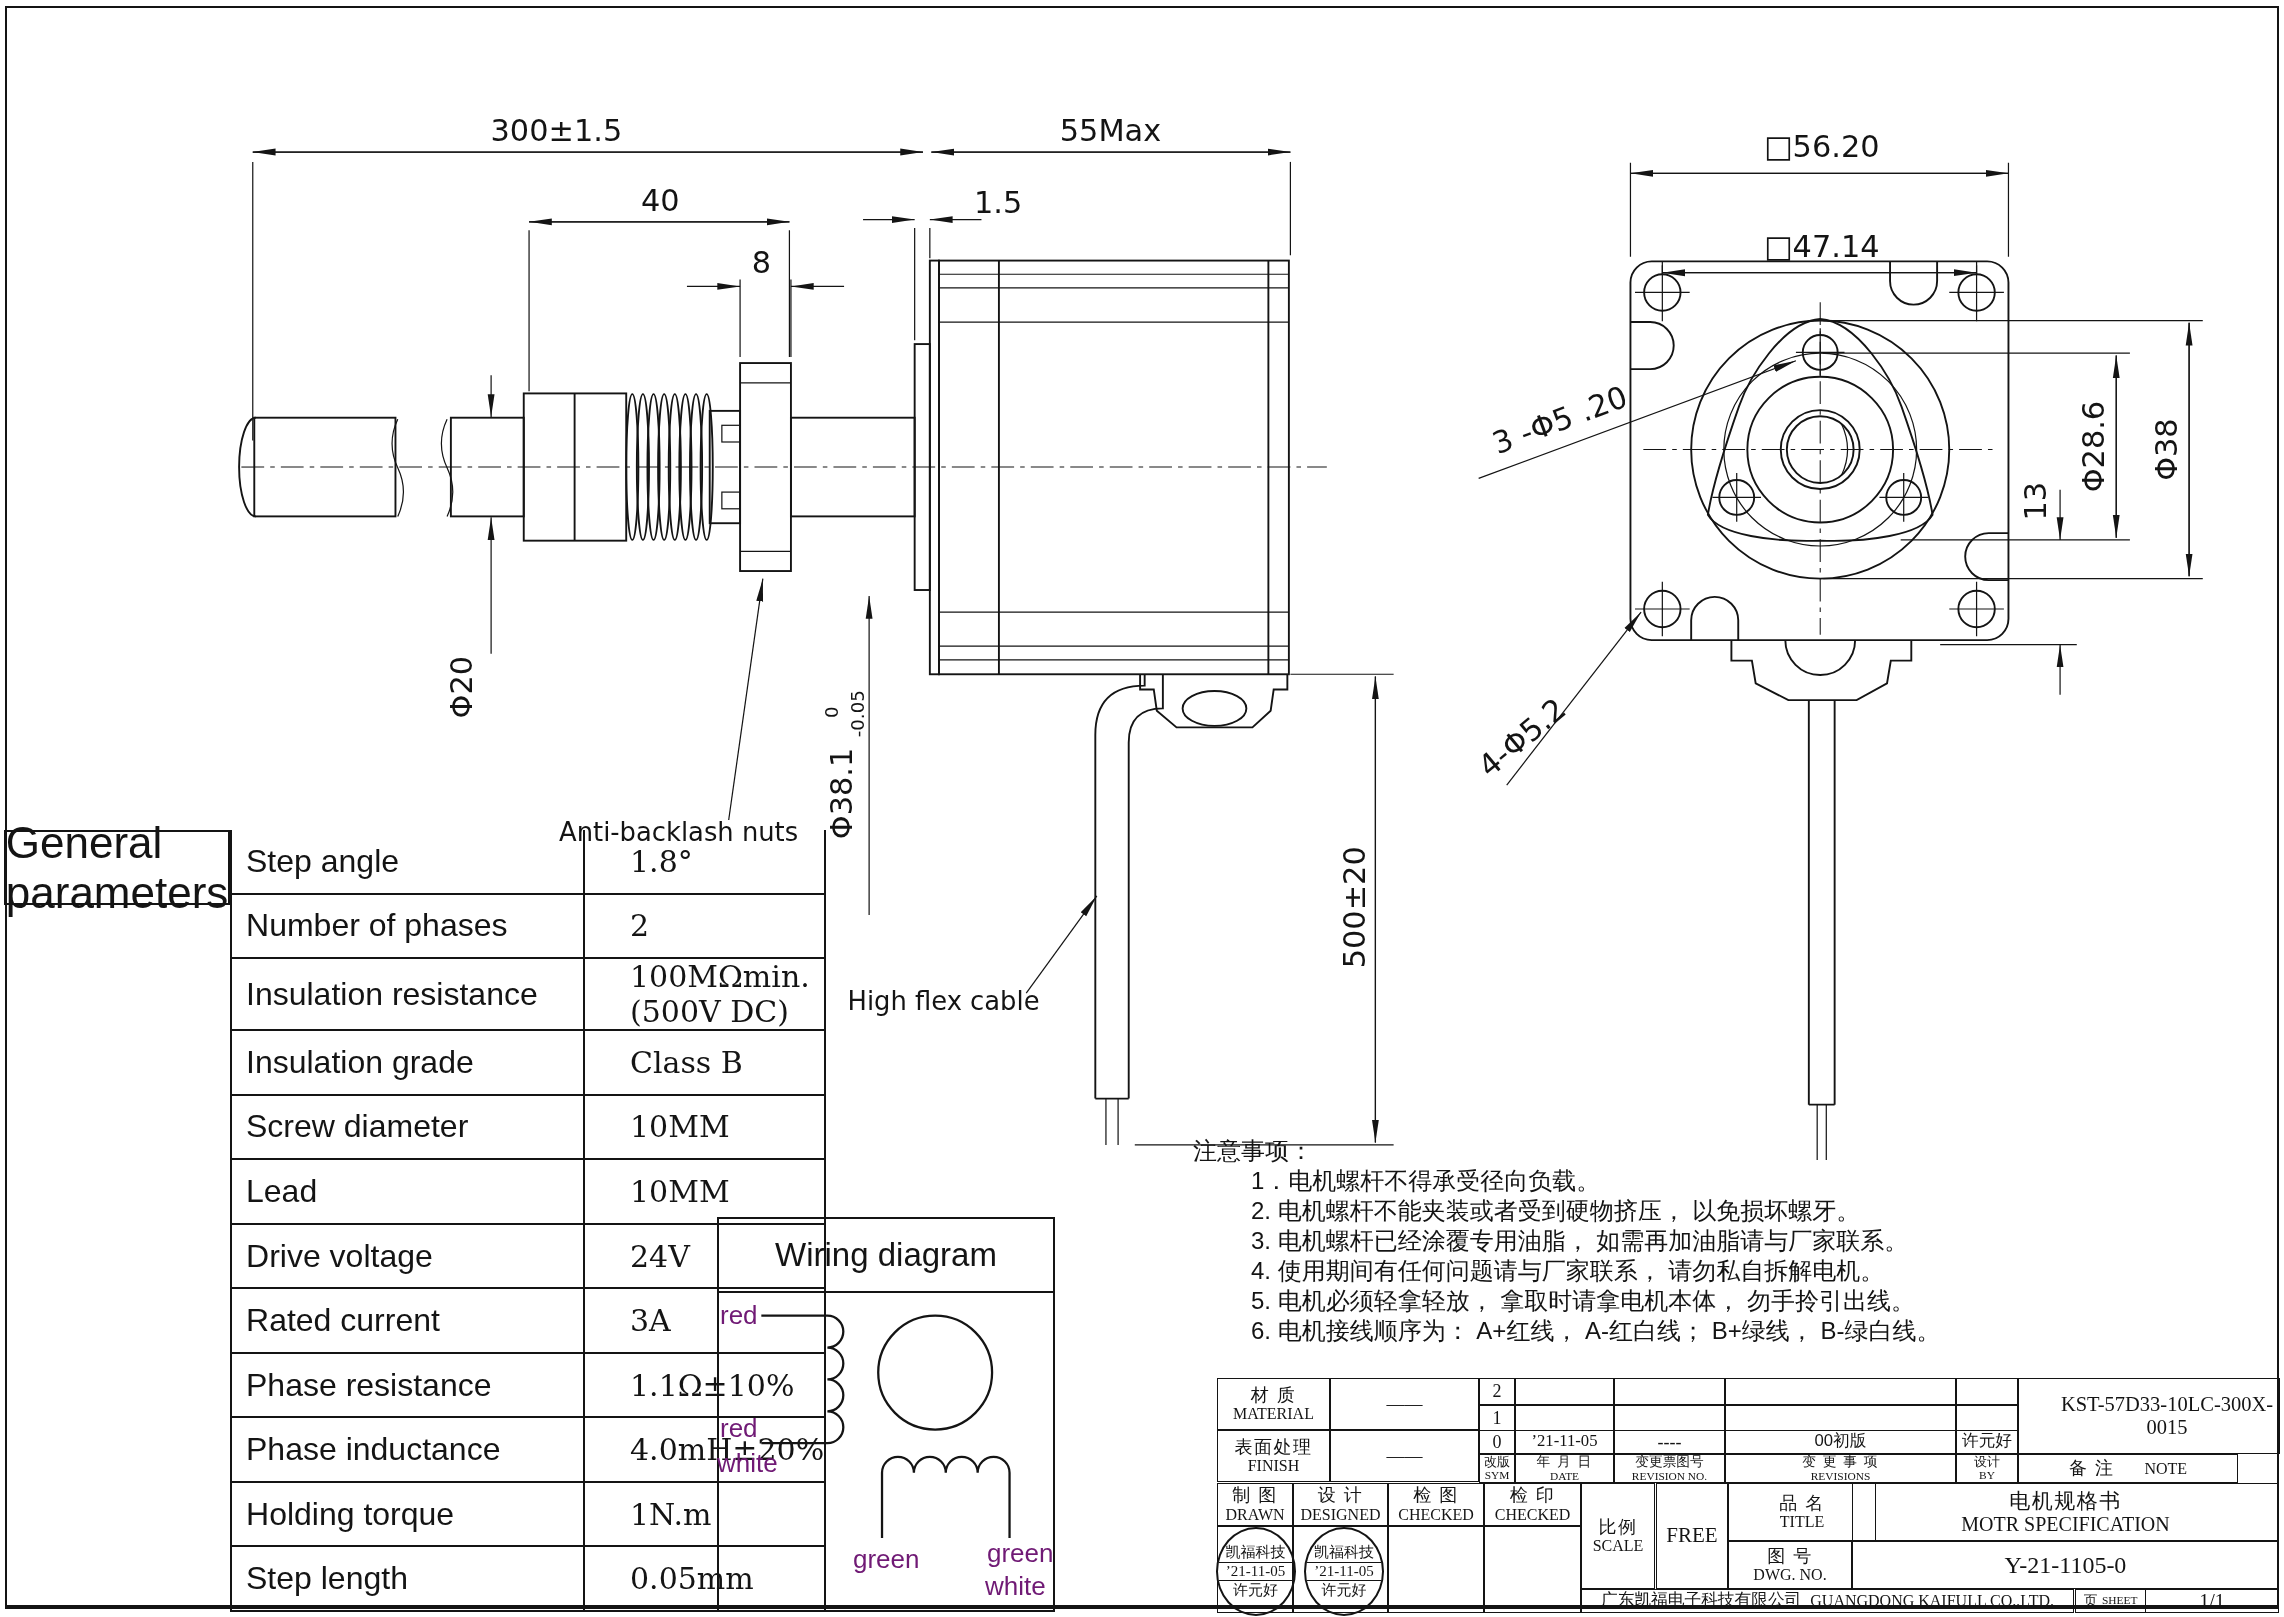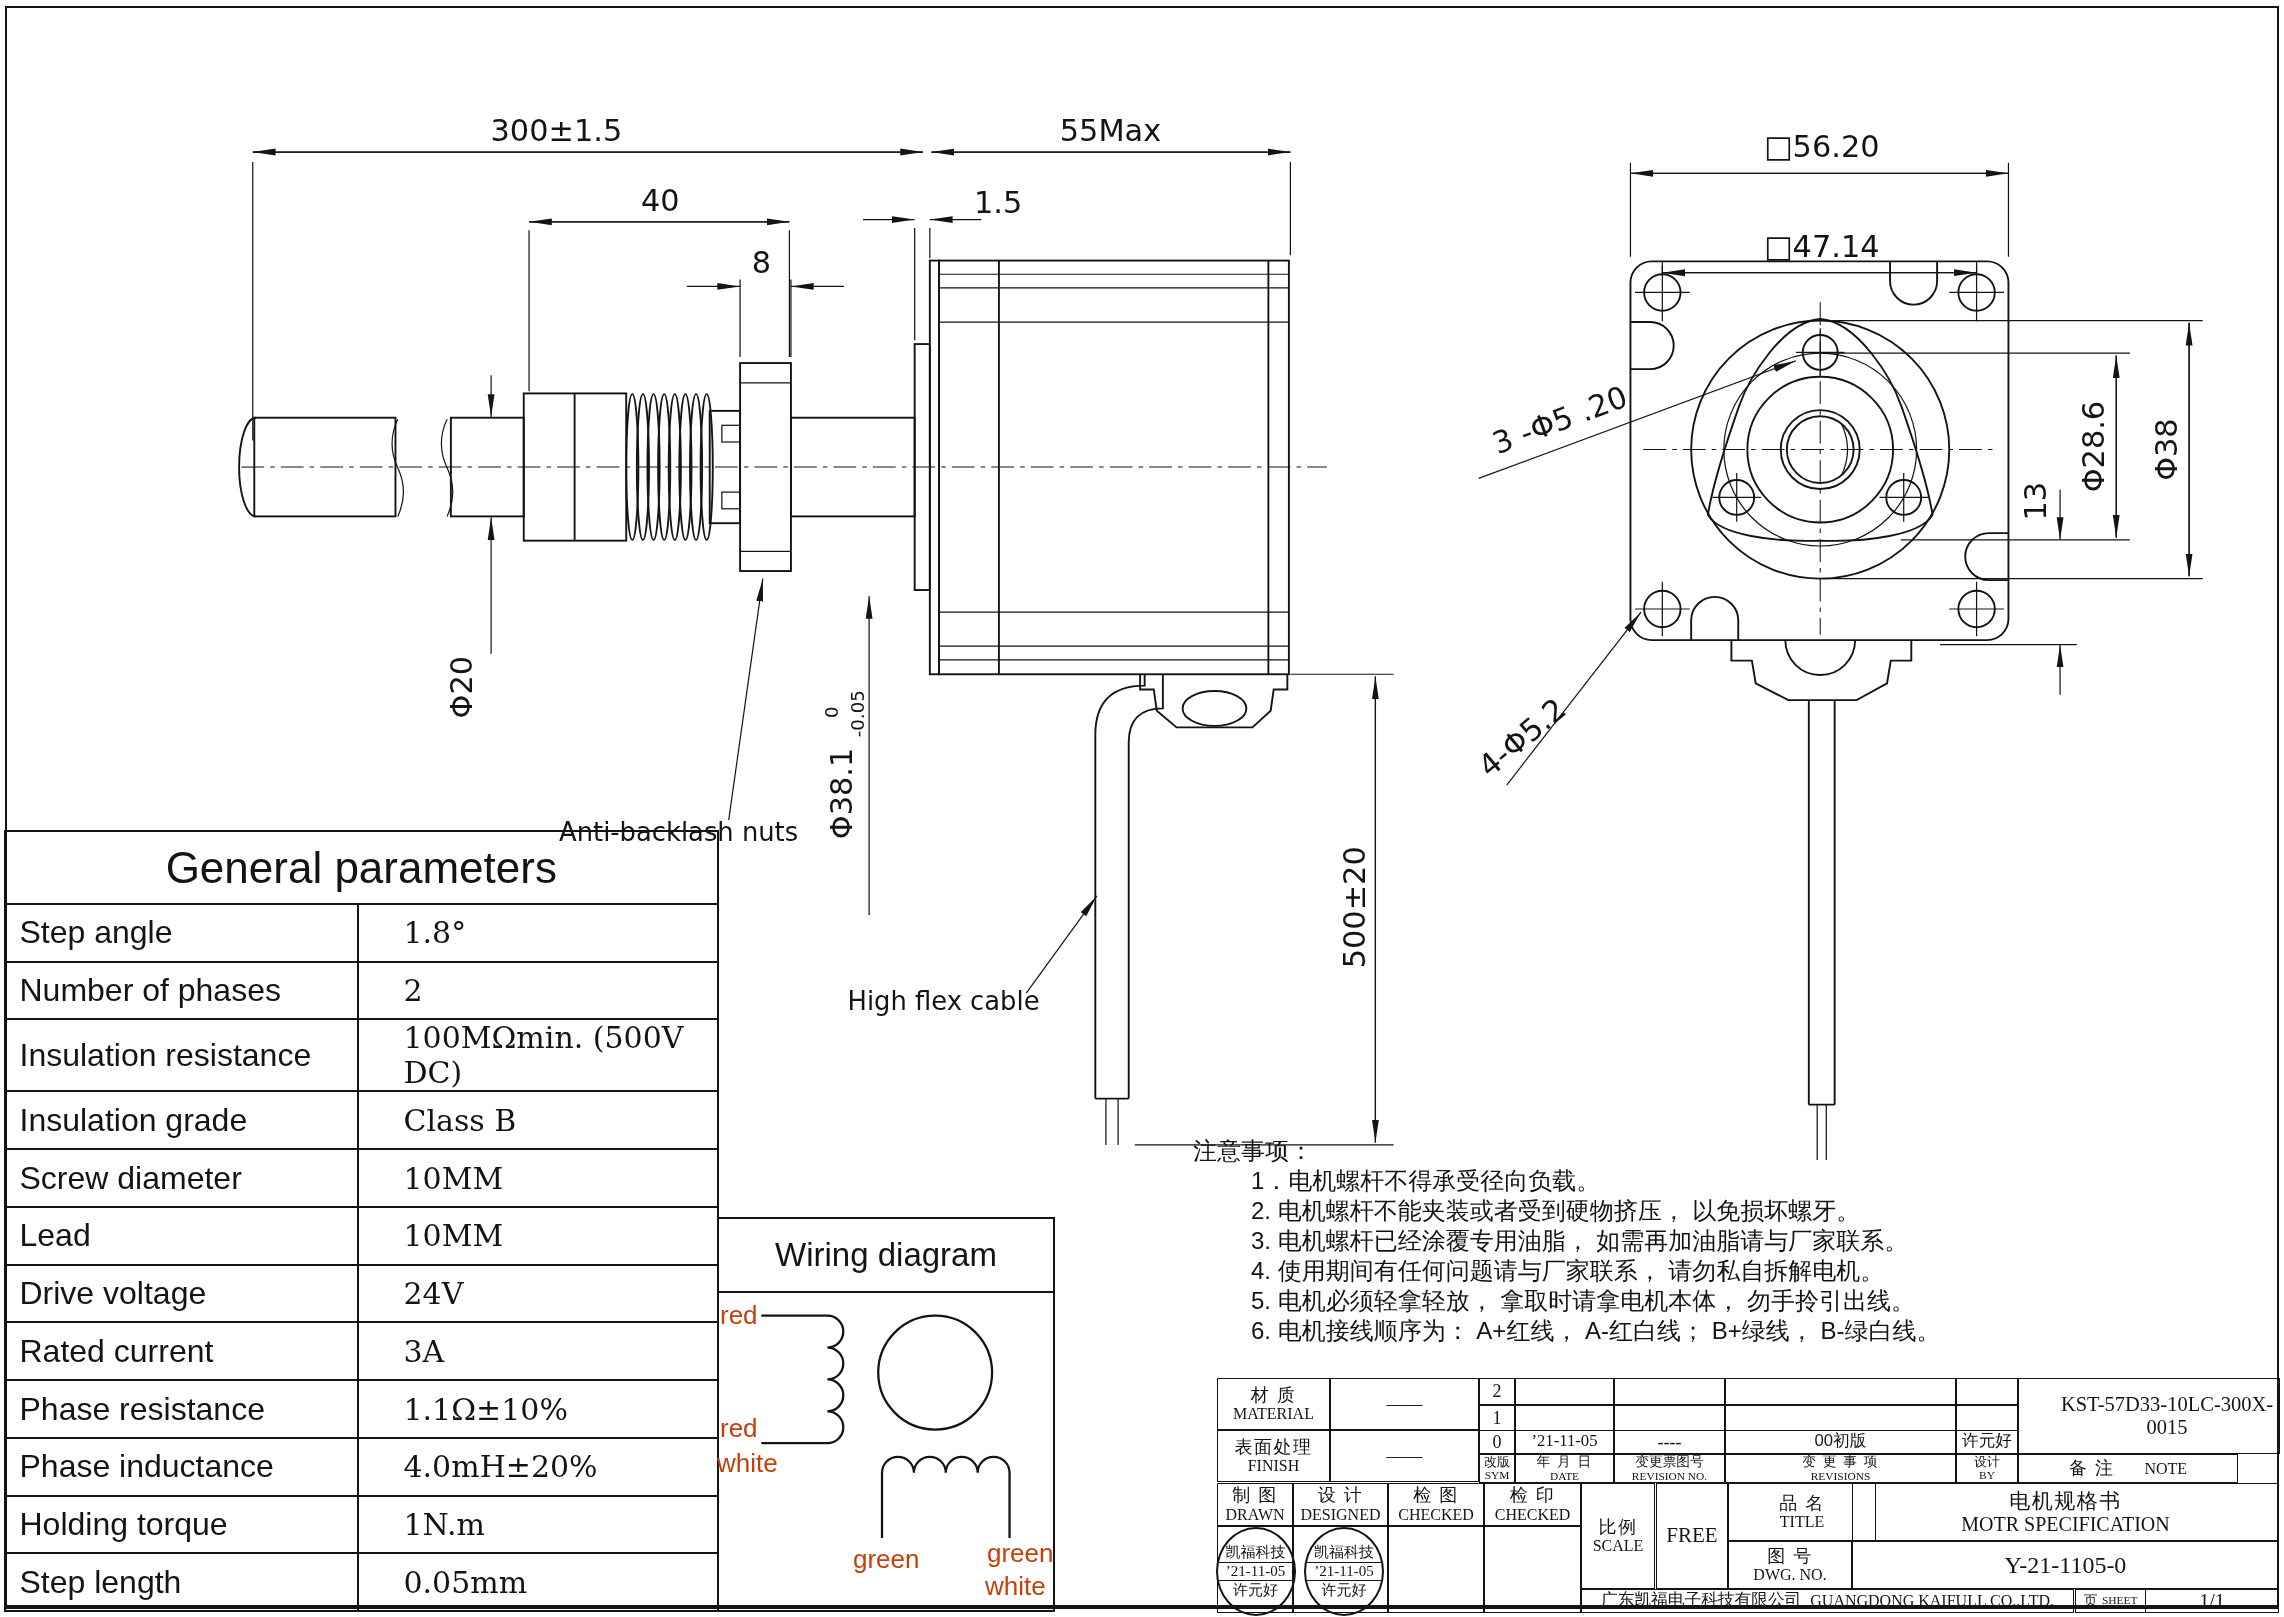--- a/index.html
+++ b/index.html
@@ -10,37 +10,37 @@
   svg{position:absolute;left:0;top:0;}
   svg .ln{fill:none;stroke:#141414;stroke-width:2.5;}
   svg .th{fill:none;stroke:#141414;stroke-width:1.6;}
   svg .cl{fill:none;stroke:#141414;stroke-width:1.4;stroke-dasharray:30 8 6 8;}
   svg text{fill:#141414;font-family:"DejaVu Sans",sans-serif;}
   .dimtxt{font-size:40px;}
   .lbltxt{font-size:34px;}
 
   
   #gptable{position:absolute;left:3.8px;top:830px;width:715px;height:782px;
-           display:flex;flex-direction:column;box-sizing:border-box;}
+           display:flex;flex-direction:row;box-sizing:border-box;}
   #gptable .hd{border:2.3px solid #141414;height:75px;display:flex;align-items:center;justify-content:center;
            font-size:44px;box-sizing:border-box;}
   #gptable .rows{flex:1;display:flex;flex-direction:column;border:2.3px solid #141414;border-top:none;box-sizing:border-box;}
   #gptable .r{flex:1;display:flex;border-top:2.3px solid #141414;box-sizing:border-box;gap:28px;}
   #gptable .r:first-child{border-top:none;}
   #gptable .c1{width:353px;border-right:2.3px solid #141414;display:flex;align-items:center;
            padding-left:13.7px;font-size:32px;box-sizing:border-box;}
   #gptable .c2{flex:1;display:flex;align-items:center;padding-left:16.7px;
            font-family:"DejaVu Serif",serif;font-size:30px;}
 
   
   #wirebox{position:absolute;left:717px;top:1217px;width:338px;height:395px;
            border:2.3px solid #141414;box-sizing:border-box;}
   #wirebox .wt{height:74px;border-bottom:2.3px solid #141414;display:flex;align-items:center;
            justify-content:center;font-size:33px;box-sizing:border-box;}
-  .wlbl{position:absolute;font-size:26px;color:#c2410c;}
+  .wlbl{position:absolute;font-size:26px;color:#701a75;}
 
   
   #notes{position:absolute;left:1193px;top:1136px;width:972px;font-size:24px;line-height:30px;}
   #notes .it{padding-left:58px;}
 
   
   #tb{position:absolute;left:1217px;top:1378px;width:1063px;height:235px;font-size:18px;}
   .tbc{position:absolute;border:1.5px solid #141414;box-sizing:border-box;display:flex;
        flex-direction:column;align-items:center;justify-content:center;line-height:1.12;
        text-align:center;overflow:hidden;}

